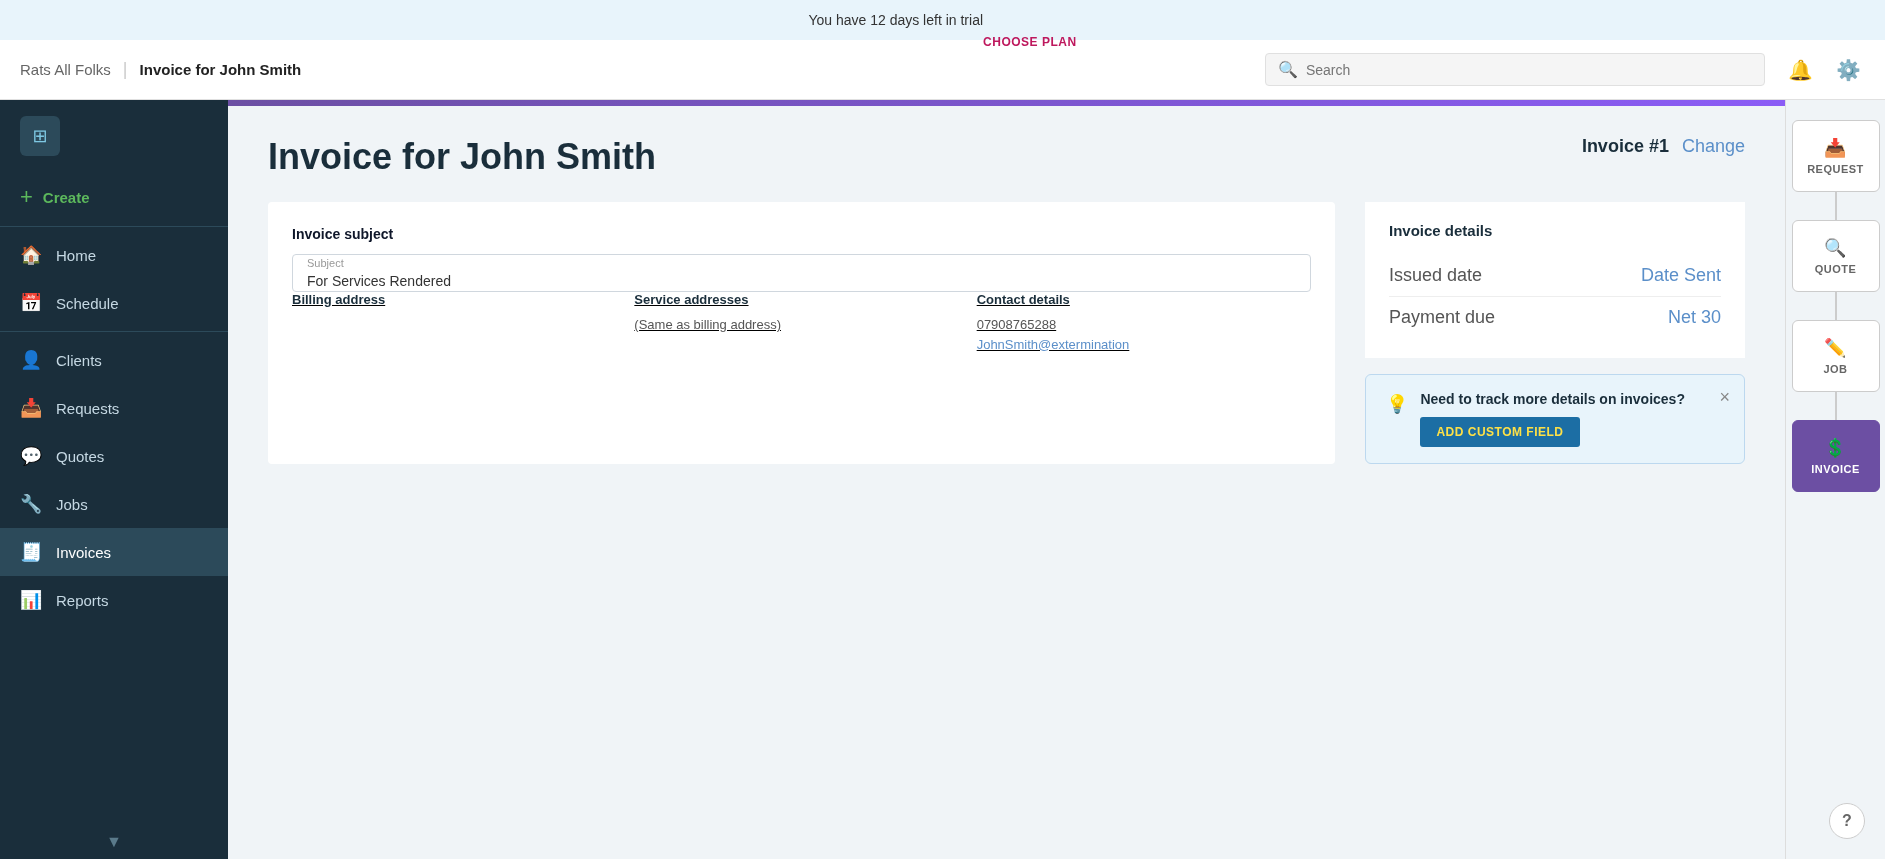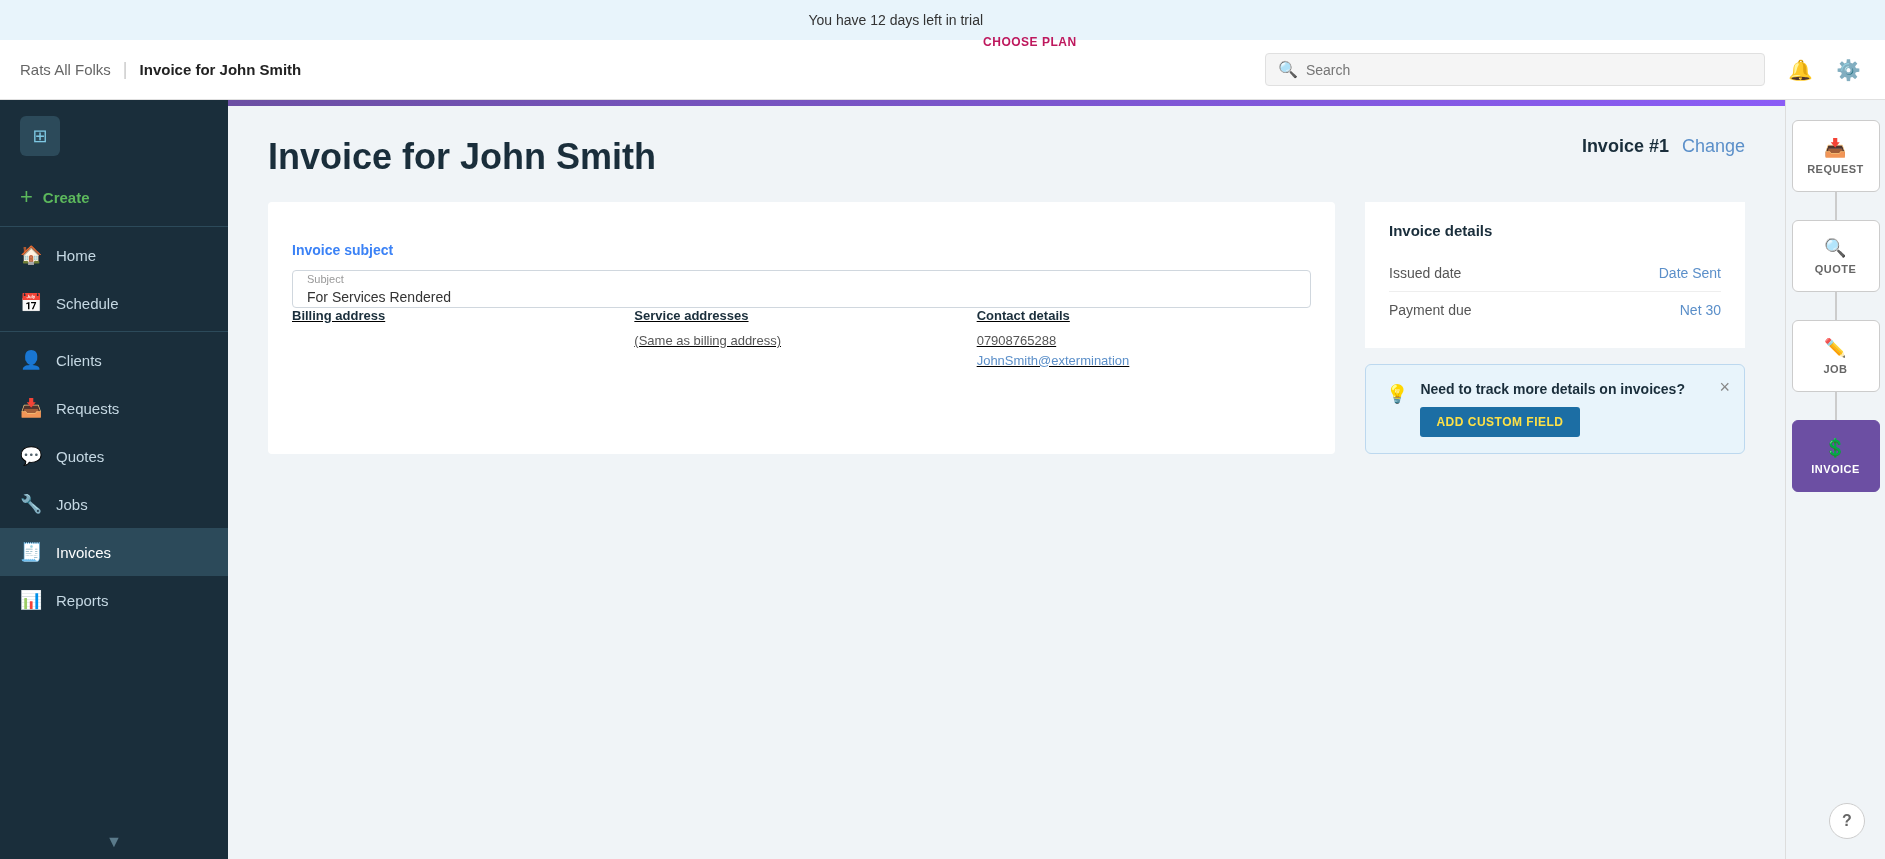--- a/index.html
+++ b/index.html
@@ -221,23 +221,22 @@
       border-radius: 4px;
       padding: 24px;
     }
     .invoice-right {
       flex: 0 0 380px;
     }
 
     .section-label {
       font-weight: 700;
       font-size: 14px;
-      color: #3b82f6;
+      color: #0f172a;
       margin-bottom: 12px;
-      margin-top: 16px;
     }
     .subject-input-wrap {
       border: 1px solid #d0d7de;
       border-radius: 4px;
       padding: 2px 14px;
       background: #fff;
     }
     .subject-input-label {
       font-size: 11px;
       color: #999;
@@ -282,21 +281,21 @@
       font-size: 15px;
       color: #1a2e3b;
       margin-bottom: 16px;
     }
     .details-row {
       display: flex;
       justify-content: space-between;
       align-items: flex-start;
       padding: 10px 0;
       border-bottom: 1px solid #eee;
-      font-size: 14px;
+      font-size: 18px;
       gap: 44px;
     }
     .details-row:last-child { border-bottom: none; }
     .details-row-label { color: #555; }
     .details-row-value { color: #5b8fc9; font-weight: 400; cursor: pointer; }
 
     
     .custom-field-callout {
       background: #e8f4fb;
       border: 1.5px solid #bcd8ef;

